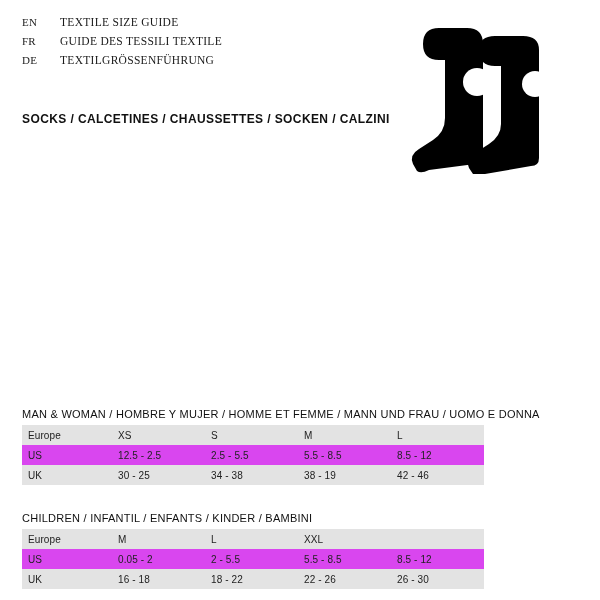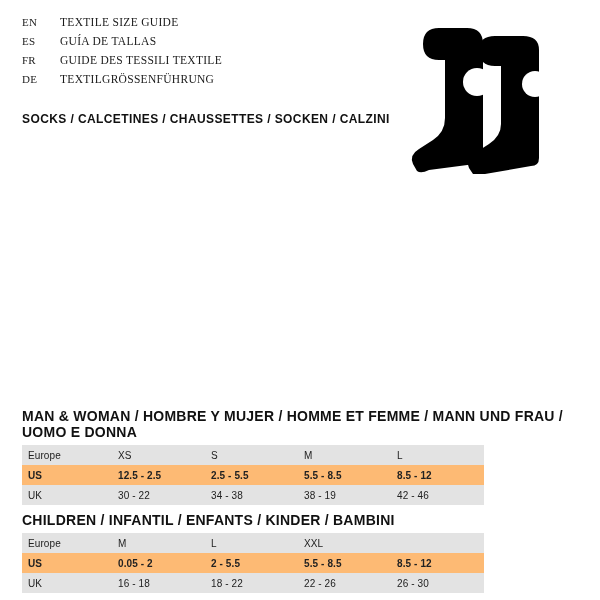--- a/index.html
+++ b/index.html
@@ -57,63 +57,59 @@
     width: 170px;
     height: 160px;
   }
 
   
   .table-section { position: absolute; left: 22px; width: 556px; }
   .section-man { top: 408px; }
   .section-children { top: 512px; }
 
   .table-caption {
-    font-size: 14px;
-    font-weight: bold;
+    font-size: 11px;
+    font-weight: normal;
     letter-spacing: .25px;
     color: #111111;
     margin-bottom: 5px;
   }
 
   table.size-table {
     border-collapse: collapse;
     width: 462px;
     table-layout: fixed;
   }
   table.size-table td {
     font-size: 10px;
     letter-spacing: .1px;
     color: #222222;
     height: 20px;
     padding: 0 0 0 6px;
     border: none;
     vertical-align: middle;
   }
   table.size-table tr.row-shade td { background: #e3e3e3; }
-  table.size-table tr.row-plain td { background: #fdba74; font-weight: bold; }
+  table.size-table tr.row-plain td { background: #d946ef; }
   table.size-table td.c0 { width: 90px; }
   table.size-table td.c1 { width: 93px; }
   table.size-table td.c2 { width: 93px; }
   table.size-table td.c3 { width: 93px; }
   table.size-table td.c4 { width: 93px; }
 
   .hdr-label { color: #333333; }
   .size-label { color: #111111; }
 </style>
 </head>
 <body>
 
 <div class="lang-block">
   <div class="lang-row">
     <span class="lang-code">EN</span>
     <span class="lang-text">TEXTILE SIZE GUIDE</span>
-  </div>
-  <div class="lang-row">
-    <span class="lang-code">ES</span>
-    <span class="lang-text">GUÍA DE TALLAS</span>
   </div>
   <div class="lang-row">
     <span class="lang-code">FR</span>
     <span class="lang-text">GUIDE DES TESSILI TEXTILE</span>
   </div>
   <div class="lang-row">
     <span class="lang-code">DE</span>
     <span class="lang-text">TEXTILGRÖSSENFÜHRUNG</span>
   </div>
 </div>
@@ -153,21 +149,21 @@
     </tr>
     <tr class="row-plain">
       <td class="c0">US</td>
       <td class="c1">12.5 - 2.5</td>
       <td class="c2">2.5 - 5.5</td>
       <td class="c3">5.5 - 8.5</td>
       <td class="c4">8.5 - 12</td>
     </tr>
     <tr class="row-shade">
       <td class="c0">UK</td>
-      <td class="c1">30 - 22</td>
+      <td class="c1">30 - 25</td>
       <td class="c2">34 - 38</td>
       <td class="c3">38 - 19</td>
       <td class="c4">42 - 46</td>
     </tr>
   </tbody>
     </table>
 </div>
 
 <div class="table-section section-children">
   <div class="table-caption">CHILDREN / INFANTIL / ENFANTS / KINDER / BAMBINI</div>

